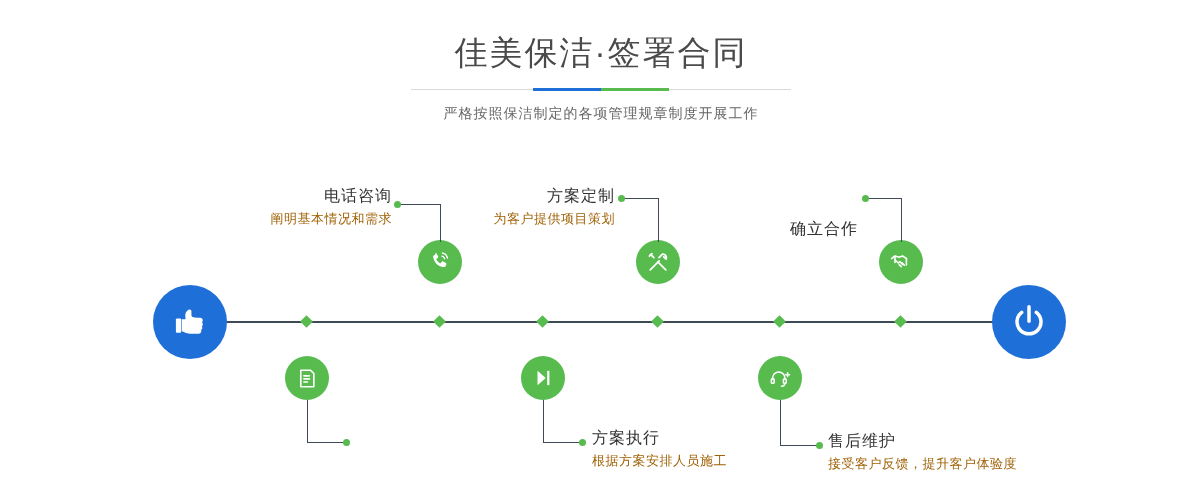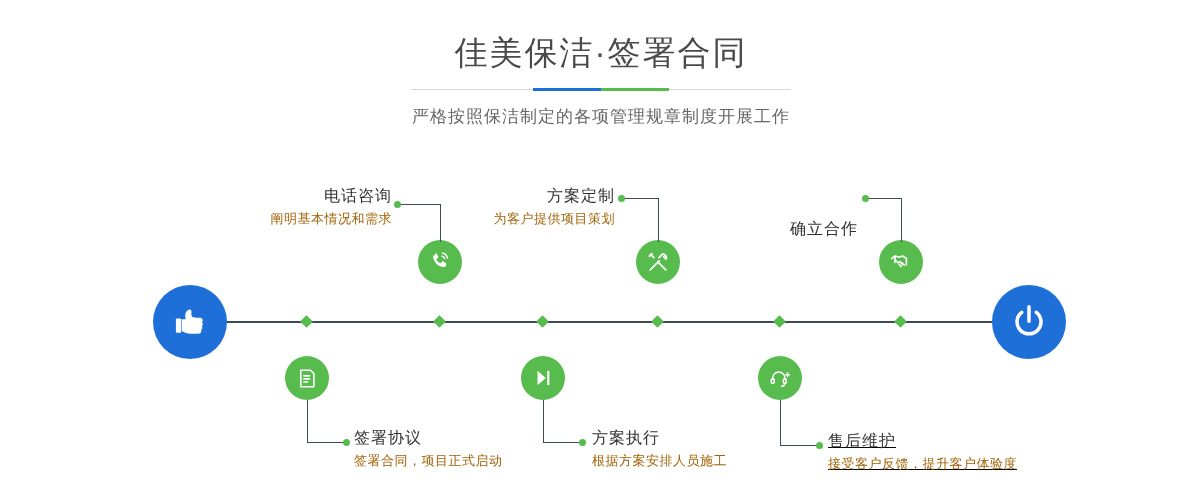--- a/index.html
+++ b/index.html
@@ -59,21 +59,21 @@
   .rule-green {
     position: absolute;
     left: 190px;
     top: 0px;
     width: 68px;
     height: 3px;
     background: #57bb4e;
   }
   .subtitle {
     margin: 14px 0 4px 0;
-    font-size: 17px;
+    font-size: 14px;
     color: #666666;
     letter-spacing: 1px;
   }
 
   
   .axis {
     position: absolute;
     left: 155px;
     top: 321px;
     width: 892px;
@@ -219,24 +219,20 @@
         <line x1="8.2" y1="9.2" x2="14.0" y2="9.2"></line>
         <line x1="8.2" y1="12.4" x2="14.0" y2="12.4"></line>
         <line x1="8.2" y1="15.6" x2="12.0" y2="15.6"></line>
       </svg>
     </span>
   </div>
   <div class="diamond" style="left:302px; top:317px;"></div>
   <div class="connector conn-v" style="left:307px; top:400px; height:42px;"></div>
   <div class="connector conn-h" style="left:307px; top:442px; width:38px;"></div>
   <div class="dot" style="left:343px; top:439px;"></div>
-  <div class="label below" style="left:354px; top:428px;">
-    <div class="l-title">签署协议</div>
-    <div class="l-desc">签署合同，项目正式启动</div>
-  </div>
 
   <div class="node" style="left:636px; top:240px;">
     <span>
       <svg width="24" height="24" viewBox="0 0 24 24" fill="none" stroke="#ffffff" stroke-width="1.8" stroke-linecap="round" stroke-linejoin="round">
         <path d="M4.2 19.8l9.0-9.0"></path>
         <path d="M13.0 7.6l3.4-3.4a3.4 3.4 0 0 1 3.6 4.8l-2.2-2.2"></path>
         <path d="M19.8 19.8l-8.0-8.0"></path>
         <path d="M4.6 4.4l3.2 3.2"></path>
         <path d="M3.4 6.2l2.6-2.6"></path>
       </svg>
@@ -297,18 +293,18 @@
         <path d="M16.5 17.4c0 1.5-1.6 2.4-3.4 2.6"></path>
         <line x1="19.4" y1="6.0" x2="19.4" y2="10.0"></line>
         <line x1="17.4" y1="8.0" x2="21.4" y2="8.0"></line>
       </svg>
     </span>
   </div>
   <div class="diamond" style="left:775px; top:317px;"></div>
   <div class="connector conn-v" style="left:780px; top:400px; height:45px;"></div>
   <div class="connector conn-h" style="left:780px; top:445px; width:38px;"></div>
   <div class="dot" style="left:816px; top:442px;"></div>
-  <div class="label below" style="left:828px; top:431px;text-decoration:underline;">
+  <div class="label below" style="left:828px; top:431px;">
     <div class="l-title">售后维护</div>
     <div class="l-desc">接受客户反馈，提升客户体验度</div>
   </div>
 
 </div>
 
 </body></html>

